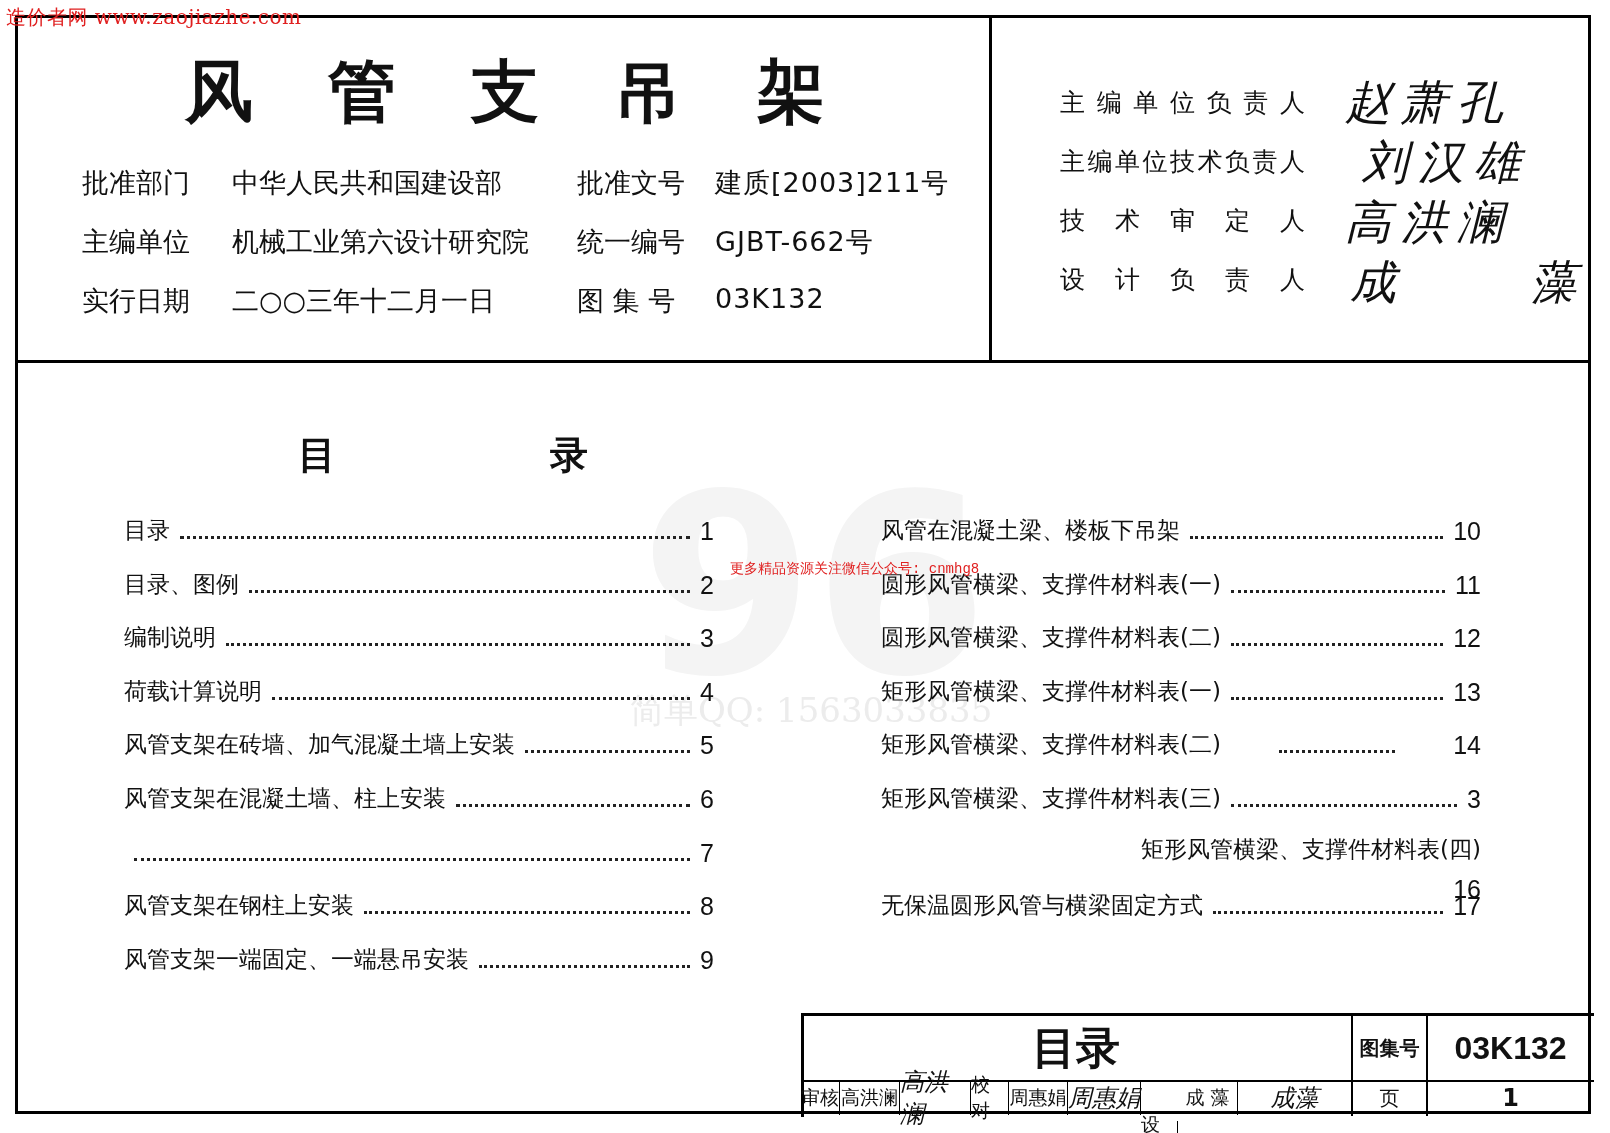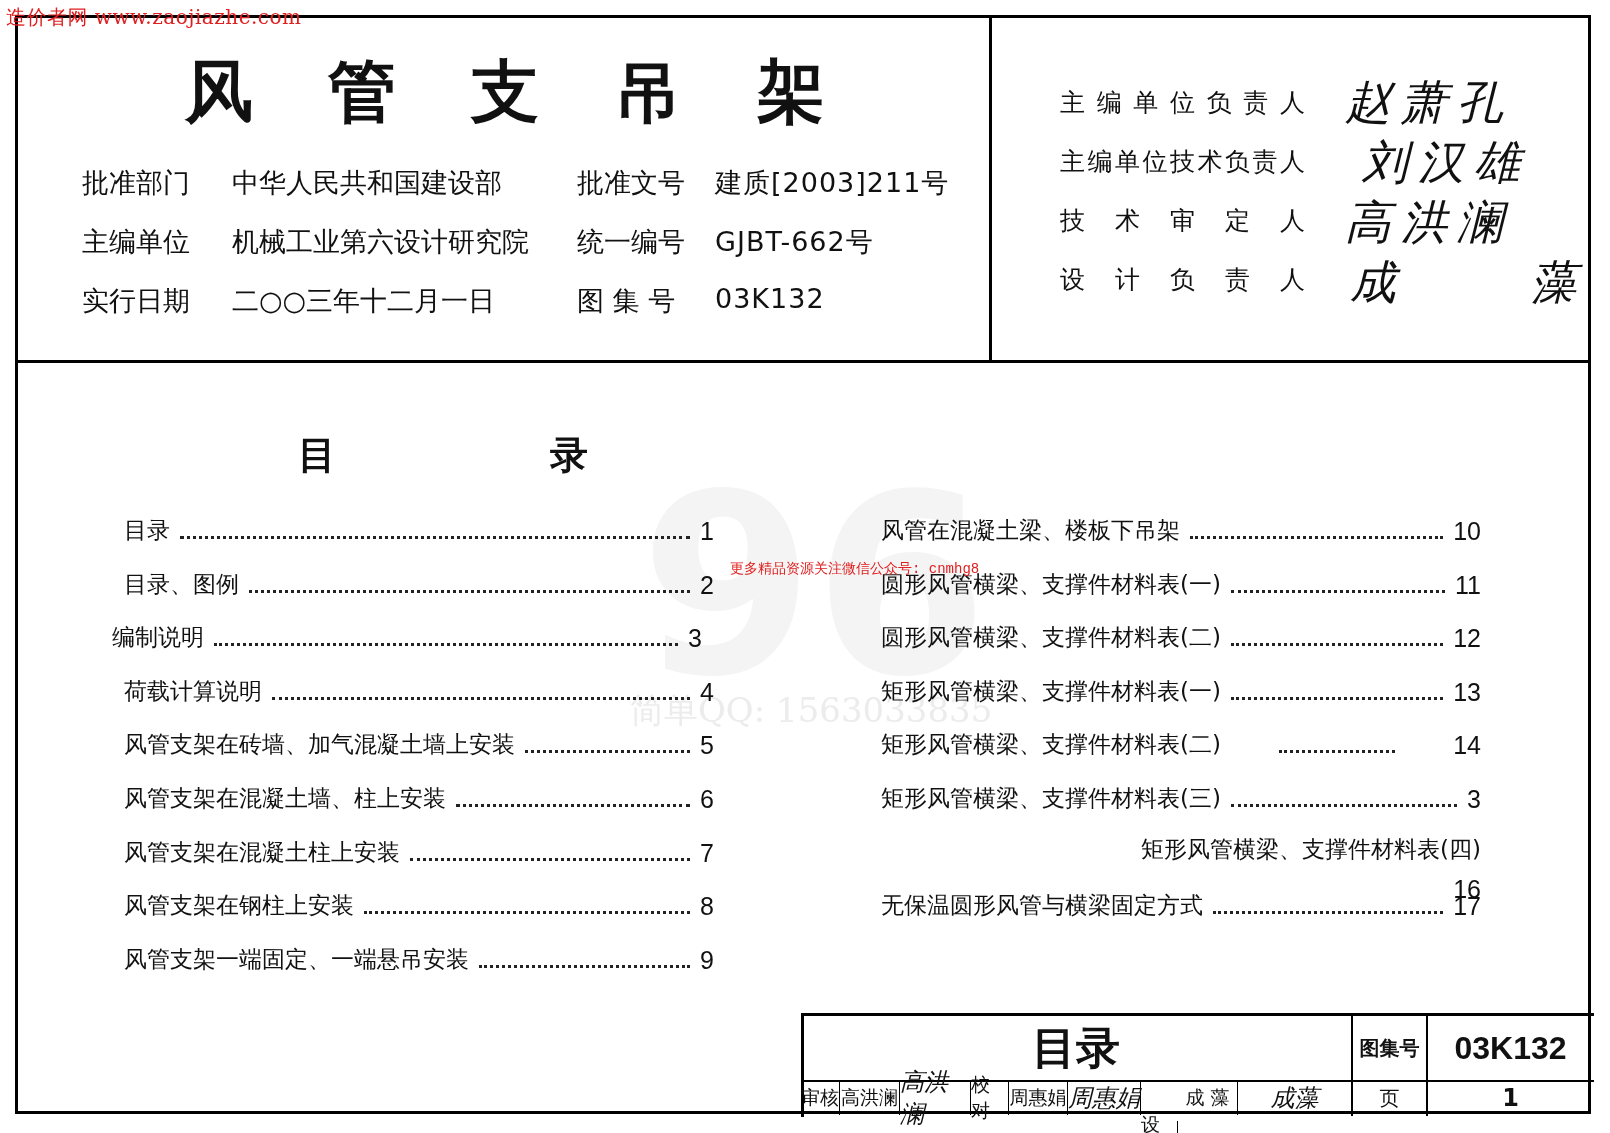--- a/index.html
+++ b/index.html
@@ -125,42 +125,41 @@
 <div class="toc-item" style="left:124px; top:512px; width:590px;">
   <span class="toc-text">目录</span>
   <span class="toc-leader"></span>
   <span class="toc-page">1</span>
 </div>
 <div class="toc-item" style="left:124px; top:566px; width:590px;">
   <span class="toc-text">目录、图例</span>
   <span class="toc-leader"></span>
   <span class="toc-page">2</span>
 </div>
-<div class="toc-item" style="left:112px; top:619px; width:590px;">
+<div class="toc-item" style="left:124px; top:619px; width:590px;">
   <span class="toc-text">编制说明</span>
   <span class="toc-leader"></span>
   <span class="toc-page">3</span>
 </div>
 <div class="toc-item" style="left:124px; top:673px; width:590px;">
   <span class="toc-text">荷载计算说明</span>
   <span class="toc-leader"></span>
   <span class="toc-page">4</span>
 </div>
 <div class="toc-item" style="left:124px; top:726px; width:590px;">
   <span class="toc-text">风管支架在砖墙、加气混凝土墙上安装</span>
   <span class="toc-leader"></span>
   <span class="toc-page">5</span>
 </div>
 <div class="toc-item" style="left:124px; top:780px; width:590px;">
   <span class="toc-text">风管支架在混凝土墙、柱上安装</span>
   <span class="toc-leader"></span>
   <span class="toc-page">6</span>
 </div>
 <div class="toc-item" style="left:124px; top:834px; width:590px;">
-  <span class="toc-text">风管支架在混凝土柱上安装</span>
   <span class="toc-leader"></span>
   <span class="toc-page">7</span>
 </div>
 <div class="toc-item" style="left:124px; top:887px; width:590px;">
   <span class="toc-text">风管支架在钢柱上安装</span>
   <span class="toc-leader"></span>
   <span class="toc-page">8</span>
 </div>
 <div class="toc-item" style="left:124px; top:941px; width:590px;">
   <span class="toc-text">风管支架一端固定、一端悬吊安装</span>

